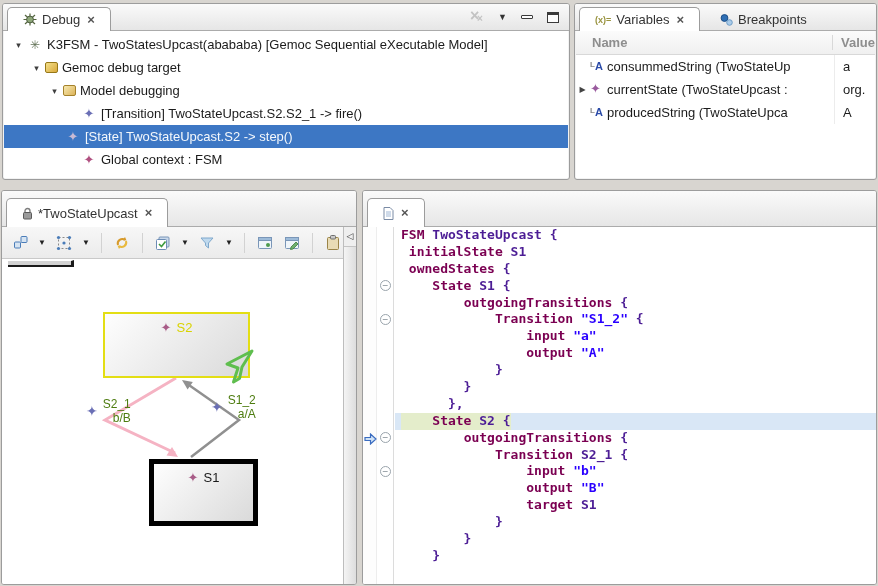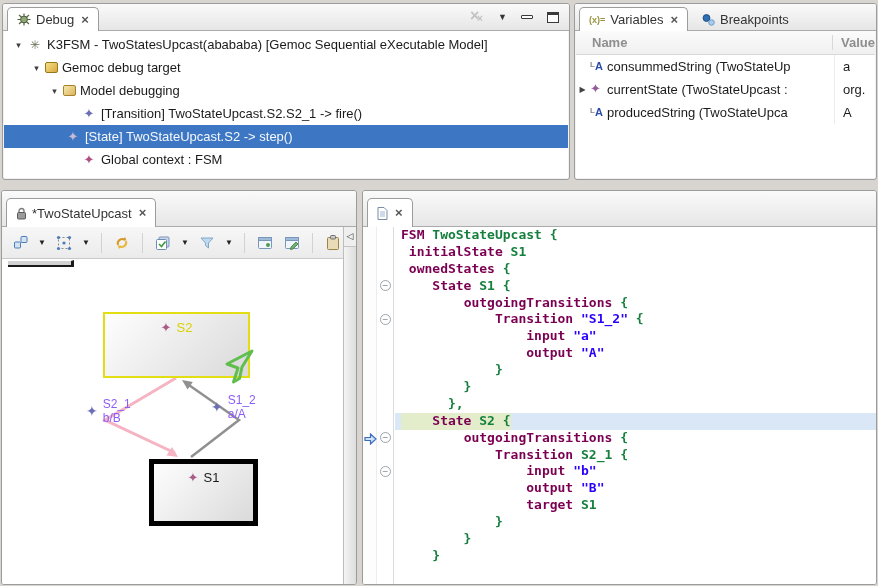--- a/index.html
+++ b/index.html
@@ -9,21 +9,21 @@
   .panel { position:absolute; background:#F2F2F2; border:1px solid #9C9C9C; border-radius:3px; overflow:hidden; }
   .debug-panel   { left:2px;  top:3px;   width:568px; height:177px; }
   .vars-panel    { left:574px; top:3px;  width:303px; height:177px; }
   .diagram-panel { left:1px;  top:190px; width:356px; height:395px; }
   .code-panel    { left:362px; top:190px; width:515px; height:395px; }
 
   
   .tabbar { position:absolute; left:0; right:0; top:0; background:linear-gradient(#FAFAFA,#E6E6E6); border-bottom:1px solid #ABABAB; display:flex; align-items:flex-end; }
   .tabbar.h26 { height:27px; }
   .tabbar.h36 { height:36px; }
-  .tab { display:flex; align-items:center; gap:5px; padding:0 9px; height:24px; margin-left:4px; border:1px solid transparent; border-bottom:none; border-radius:5px 5px 0 0; color:#333; white-space:nowrap; position:relative; top:1px; }
+  .tab { display:flex; align-items:center; gap:5px; padding:0 15px; height:24px; margin-left:4px; border:1px solid transparent; border-bottom:none; border-radius:5px 5px 0 0; color:#333; white-space:nowrap; position:relative; top:1px; }
   .tabbar.h36 .tab { height:29px; }
   .tab.selected { background:#FFFFFF; border-color:#9C9C9C; z-index:2; }
   .tab .close { font-weight:bold; font-size:13px; color:#555; margin-left:2px; line-height:10px; }
   .view-controls { margin-left:auto; display:flex; align-items:center; gap:14px; padding:0 10px 6px 0; }
   .ctrl-x { position:relative; width:16px; height:14px; }
   .ctrl-x::before, .ctrl-x::after { content:"×"; position:absolute; color:#C3C3C3; font-weight:bold; }
   .ctrl-x::before { font-size:16px; left:2px; top:-3px; }
   .ctrl-x::after  { font-size:10px; left:9px; top:3px; }
   .ctrl-menu { font-size:9px; color:#333; }
   .ctrl-min { width:12px; height:4px; border:1px solid #3A3A3A; background:#FDFDFD; border-radius:1px; }
@@ -71,38 +71,38 @@
   .state-box { position:absolute; background:linear-gradient(135deg,#FEFEFE 0%,#DADADA 100%); }
   .state-s2 { left:101px; top:53px; width:147px; height:66px; border:2px solid var(--c-state_current_border); }
   .state-s1 { left:147px; top:200px; width:109px; height:67px; border:5px solid #000; }
   .state-label { position:absolute; left:50%; transform:translateX(-50%); top:6px; display:flex; align-items:center; gap:5px; white-space:nowrap; font-size:13px; }
   .state-diamond { color:#A85C87; font-size:13px; }
   .state-s2 .state-name { color:var(--c-state_current_label); }
   .state-s1 .state-name { color:#1A1A1A; }
   .cursor-green { position:absolute; left:119px; top:35px; }
   .t-label { position:absolute; display:flex; align-items:center; gap:5px; }
   .t-diamond { color:var(--c-diamond_blue); font-size:14px; }
-  .t-text { font-size:12px; line-height:14px; color:#8b5cf6; }
+  .t-text { font-size:12px; line-height:14px; color:#4d7c0f;text-align:right; }
   .t-s2_1 { left:84px; top:138px; }
   .t-s1_2 { left:209px; top:134px; }
 
   
   .editor { position:absolute; left:0; right:0; top:36px; bottom:0; background:#FFFFFF; }
   .gutter { position:absolute; left:0; top:0; bottom:0; width:14px; background:#FDFDFD; border-right:1px solid #EDEDED; }
   .fold-column { position:absolute; left:15px; top:0; bottom:0; width:16px; background:#FFFFFF; border-right:1px solid #DCDCDC; }
   .fold-marker { position:absolute; left:2px; width:11px; height:11px; border:1px solid #9AA4AC; border-radius:50%; background:#FFF; color:#7D8890; font-size:10px; line-height:9px; text-align:center; }
   .debug-arrow { position:absolute; left:1px; }
   .code-lines { position:absolute; left:32px; right:0; top:0; bottom:0; font-family:"DejaVu Sans Mono", monospace; font-size:13px; font-weight:bold; }
   .code-line { height:16.9px; line-height:16.9px; padding-left:6px; white-space:pre; }
   .code-line.current { background:var(--c-current_line_bg); }
   .line-text { display:inline-block; }
   .code-line.current .line-text { background:var(--c-current_statement_bg); }
   .tok-kw { color:var(--c-keyword); }
   .tok-str { color:var(--c-string); }
-  .tok-pl { color:#15803d;text-align:right; }
+  .tok-pl { color:#4c1d95;text-align:right; }
 </style>
 </head>
 <body>
 
 <div class="panel debug-panel">
   <div class="tabbar h26">
     <div class="tab selected">
       <svg width="14" height="13" viewBox="0 0 14 13">
         <g stroke="#55663F" stroke-width="1.2">
           <line x1="2" y1="2" x2="12" y2="11"></line>

